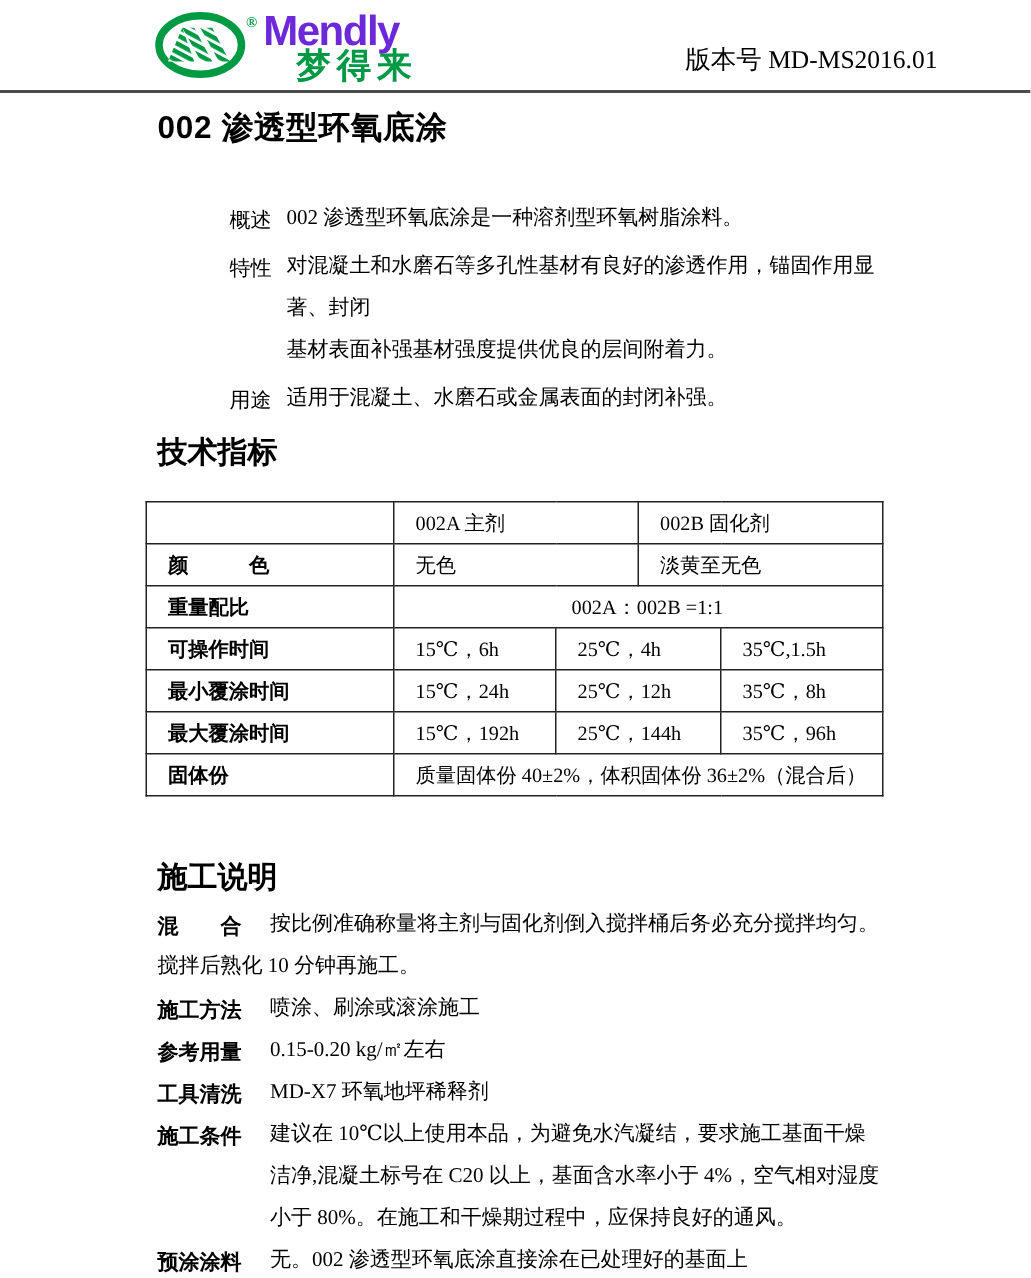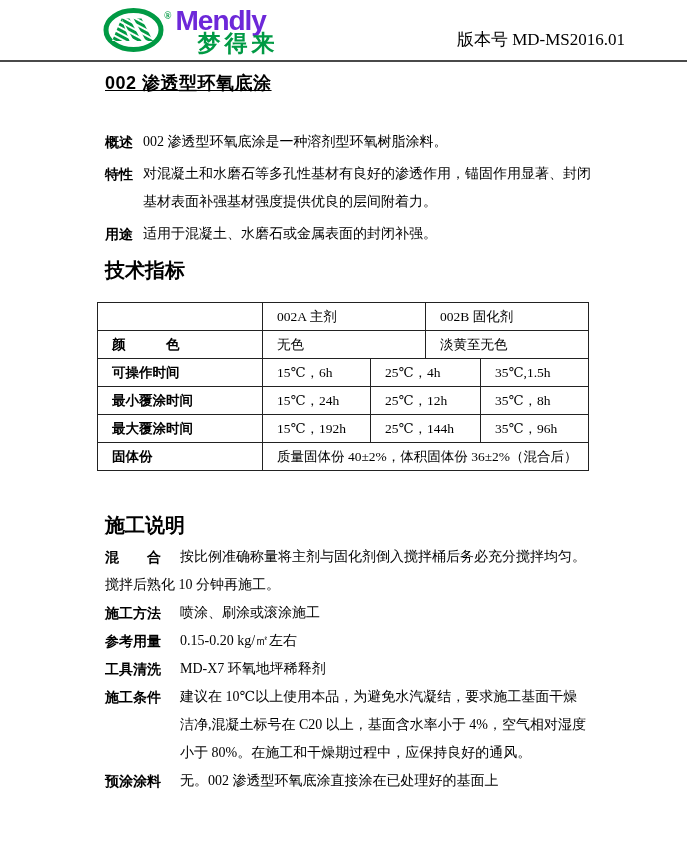--- a/index.html
+++ b/index.html
@@ -23,29 +23,29 @@
   }
   .brand-cn {
     color: #009a44; font-weight: bold; font-size: 23px; line-height: 19px;
     letter-spacing: 4px; margin-left: 22px;
     font-family: "Liberation Sans", "DejaVu Sans", sans-serif;
   }
   .version { position: absolute; right: 62px; bottom: 9px; font-size: 17px; }
   
   .content { padding: 0 88px 0 105px; }
   .doc-title {
-    font-size: 18px; font-weight: bold; margin-top: 9px; letter-spacing: 0.5px;
-    font-family: "Liberation Sans", "DejaVu Sans", sans-serif;
-    text-decoration: underline;
+    font-size: 21px; font-weight: bold; margin-top: 9px; letter-spacing: 0.5px;
+    font-family: "Liberation Sans", "DejaVu Sans", sans-serif;
   }
   .intro { margin-top: 33px; }
   .info-row { display: flex; font-size: 14px; line-height: 28px; margin-bottom: 4px; }
   .info-label {
-    font-weight: bold; width: 38px; flex-shrink: 0;
-    font-family: "Liberation Sans", "DejaVu Sans", sans-serif;
+    font-weight: normal; width: 38px; flex-shrink: 0;
+    font-family: "Liberation Sans", "DejaVu Sans", sans-serif;
+    margin-left: 48px;
   }
   .section-heading {
     font-weight: bold; font-size: 20px; line-height: 24px;
     font-family: Liberation Serif, serif;
   }
   
   table.spec {
     border-collapse: collapse; table-layout: fixed;
     width: 491px; margin: 20px 0 0 -8px; font-size: 13.5px;
   }
@@ -128,20 +128,24 @@
       <td class="row-label"></td>
       <td colspan="2">002A 主剂</td>
       <td colspan="2">002B 固化剂</td>
     </tr>
     <tr>
       <td class="row-label">颜　　　色</td>
       <td colspan="2">无色</td>
       <td colspan="2">淡黄至无色</td>
     </tr>
     <tr>
+      <td class="row-label">重量配比</td>
+      <td colspan="4" class="merged-center">002A：002B =1:1</td>
+    </tr>
+    <tr>
       <td class="row-label">可操作时间</td>
       <td>15℃，6h</td>
       <td colspan="2">25℃，4h</td>
       <td>35℃,1.5h</td>
     </tr>
     <tr>
       <td class="row-label">最小覆涂时间</td>
       <td>15℃，24h</td>
       <td colspan="2">25℃，12h</td>
       <td>35℃，8h</td>

